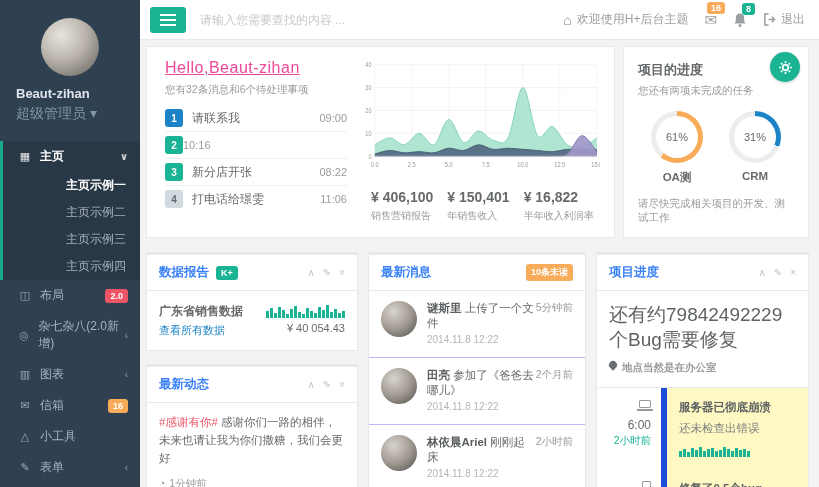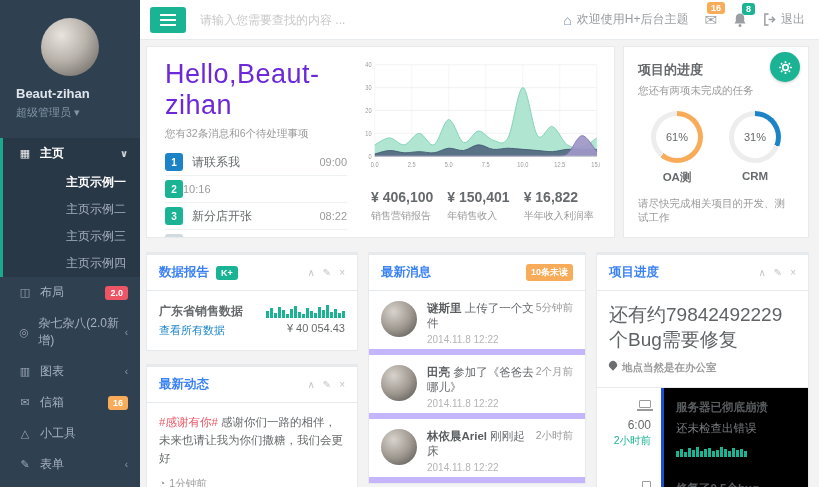--- a/index.html
+++ b/index.html
@@ -6,21 +6,21 @@
   html,body { width:819px; height:487px; overflow:hidden; }
   body { font-family:"Liberation Sans","DejaVu Sans",sans-serif; background:#f3f3f4; color:#676a6c; }
   .app { display:flex; width:819px; height:487px; }
 
   
   .sidebar { width:140px; background:#2f4050; flex-shrink:0; overflow:hidden; }
   .profile { padding:14px 14px 12px; }
   .avatar-lg { width:58px; height:58px; border-radius:50%; margin:4px auto 10px;
     background:radial-gradient(circle at 35% 30%, #e8e4de 0%, #b9b3ac 45%, #5d5a55 100%); }
   .uname { color:#dfe4ed; font-weight:bold; font-size:13px; padding-left:2px; }
-  .urole { color:#8095a8; font-size:11px; margin-top:4px; padding-left:2px; cursor:pointer; }
+  .urole { color:#8095a8; font-size:14px; margin-top:4px; padding-left:2px; cursor:pointer; }
   .menu { margin-top:6px; }
   .menu-item { display:flex; align-items:center; color:#a7b1c2; font-size:12px; cursor:pointer;
     padding:7px 12px 7px 14px; border-left:3px solid transparent; }
   .mi-sub { padding:5px 12px 5px 40px; }
   .grp-active { background:#293846; border-left:3px solid #19aa8d; }
   .act-yes { color:#ffffff; font-weight:bold; }
   .mi-icon { width:16px; font-size:11px; margin-right:7px; text-align:center; opacity:.9; }
   .mi-badge { margin-left:auto; font-size:9px; color:#fff; padding:2px 5px; border-radius:3px; font-weight:bold; }
   .b-red { background:#ed5565; } .b-orange { background:#f8ac59; } .b-green { background:#1ab394; }
   .mi-arrow { margin-left:auto; font-size:10px; opacity:.8; }
@@ -41,21 +41,21 @@
   .nav-badge { position:absolute; top:-9px; right:-8px; font-size:9px; color:#fff; padding:1px 4px; border-radius:3px; font-weight:bold; }
   .logout { display:flex; align-items:center; gap:5px; cursor:pointer; }
 
   .content { flex:1; padding:6px 10px 0 6px; overflow:hidden; }
   .row1 { display:flex; gap:8px; margin-bottom:14px; }
   .box { background:#fff; border:1px solid #e7eaec; }
 
   
   .hero { flex:1; height:192px; display:flex; padding:12px 14px 8px 18px; overflow:hidden; }
   .hero-left { width:182px; flex-shrink:0; }
-  .hero-title { font-size:27px; font-weight:300; color:#6d28d9; letter-spacing:.5px; }
+  .hero-title { font-size:16px; font-weight:300; color:#ec4899; letter-spacing:.5px;text-decoration:underline; }
   .hero-sub { font-size:10.5px; color:#9b9b9b; margin:6px 0 8px; }
   .task { display:flex; align-items:center; padding:4px 0; border-bottom:1px solid #eef1f2; font-size:12px; }
   .task:last-child { border-bottom:none; }
   .task-badge { width:18px; height:18px; border-radius:3px; color:#fff; font-size:10px; font-weight:bold;
     display:flex; align-items:center; justify-content:center; flex-shrink:0; }
   .tb-blue { background:#1c84c6; } .tb-green { background:#1ab394; } .tb-gray { background:#d1dade; color:#676a6c; }
   .task-label { margin-left:9px; flex:1; color:#676a6c; }
   .task-time { color:#9b9b9b; font-size:11px; }
   .hero-right { flex:1; min-width:0; padding-left:10px; display:flex; flex-direction:column; }
   .chart-wrap svg { width:100%; height:122px; display:block; }
@@ -98,21 +98,21 @@
   .spark { display:flex; align-items:flex-end; gap:1px; justify-content:flex-end; height:15px; }
   .spark i { width:3px; background:#1ab394; display:block; }
   .report-amt { font-size:11px; color:#676a6c; margin-top:4px; }
 
   
   .post { padding:11px 12px; border-bottom:1px solid #e7eaec; font-size:11.5px; line-height:1.55; color:#676a6c; }
   .tag-red { color:#ed5565; cursor:pointer; }
   .post-time { display:flex; align-items:center; gap:4px; color:#9b9b9b; font-size:10.5px; margin-top:8px; }
 
   
-  .msg { display:flex; padding:10px 12px 4px; border-bottom:6px solid #c4b5fd; }
+  .msg { display:flex; padding:10px 12px 12px; border-bottom:1px solid #c4b5fd; }
   .msg-avatar { width:36px; height:36px; border-radius:50%; flex-shrink:0;
     background:radial-gradient(circle at 35% 30%, #d8d3cc 0%, #a09a92 50%, #4e4b47 100%); }
   .msg-main { flex:1; min-width:0; padding-left:10px; }
   .msg-line { font-size:11.5px; }
   .msg-name { font-weight:bold; color:#5a5e60; }
   .msg-date { font-size:10px; color:#b5b5b5; margin-top:3px; }
   .msg-ago { font-size:10.5px; color:#9b9b9b; flex-shrink:0; }
 
   
   .pj-head { font-size:19px; font-weight:300; color:#5f6365; line-height:1.3; }
@@ -120,21 +120,21 @@
   .pin { width:8px; height:8px; background:#6a6e70; border-radius:50% 50% 50% 0; transform:rotate(-45deg); display:inline-block; }
   .tl { border-top:1px solid #e7eaec; }
   .tl-item { display:flex; }
   .tl-left { width:64px; flex-shrink:0; text-align:right; padding:12px 10px 0 0; }
   .tl-ico { display:inline-block; margin-bottom:6px; }
   .tli-laptop-icon { width:12px; height:8px; border:1.5px solid #9a9a9a; border-radius:1px; position:relative; display:inline-block; }
   .tli-laptop-icon::after { content:''; position:absolute; left:-3px; right:-3px; bottom:-4px; height:2px; background:#9a9a9a; }
   .tli-file-icon { width:9px; height:11px; border:1.5px solid #9a9a9a; border-radius:1px; display:inline-block; }
   .tl-time { font-size:12px; color:#676a6c; }
   .tl-ago { font-size:10.5px; color:#1ab394; margin-top:2px; }
-  .tl-right { flex:1; background:#000000; border-left:3px solid #1d4ed8; padding:12px 12px; min-height:78px; }
+  .tl-right { flex:1; background:#fef9c3; border-left:6px solid #1d4ed8; padding:12px 12px; min-height:78px; }
   .tl-title { font-size:11.5px; font-weight:bold; color:#5a5e60; }
   .tl-desc { font-size:11.5px; color:#7a7e80; margin-top:6px; }
   .tl-spark { margin-top:8px; justify-content:flex-start; height:13px; }
 
   svg text { font-family:"Liberation Sans","DejaVu Sans",sans-serif; }
 </style>
 </head>
 <body>
 
 <div class="app">

